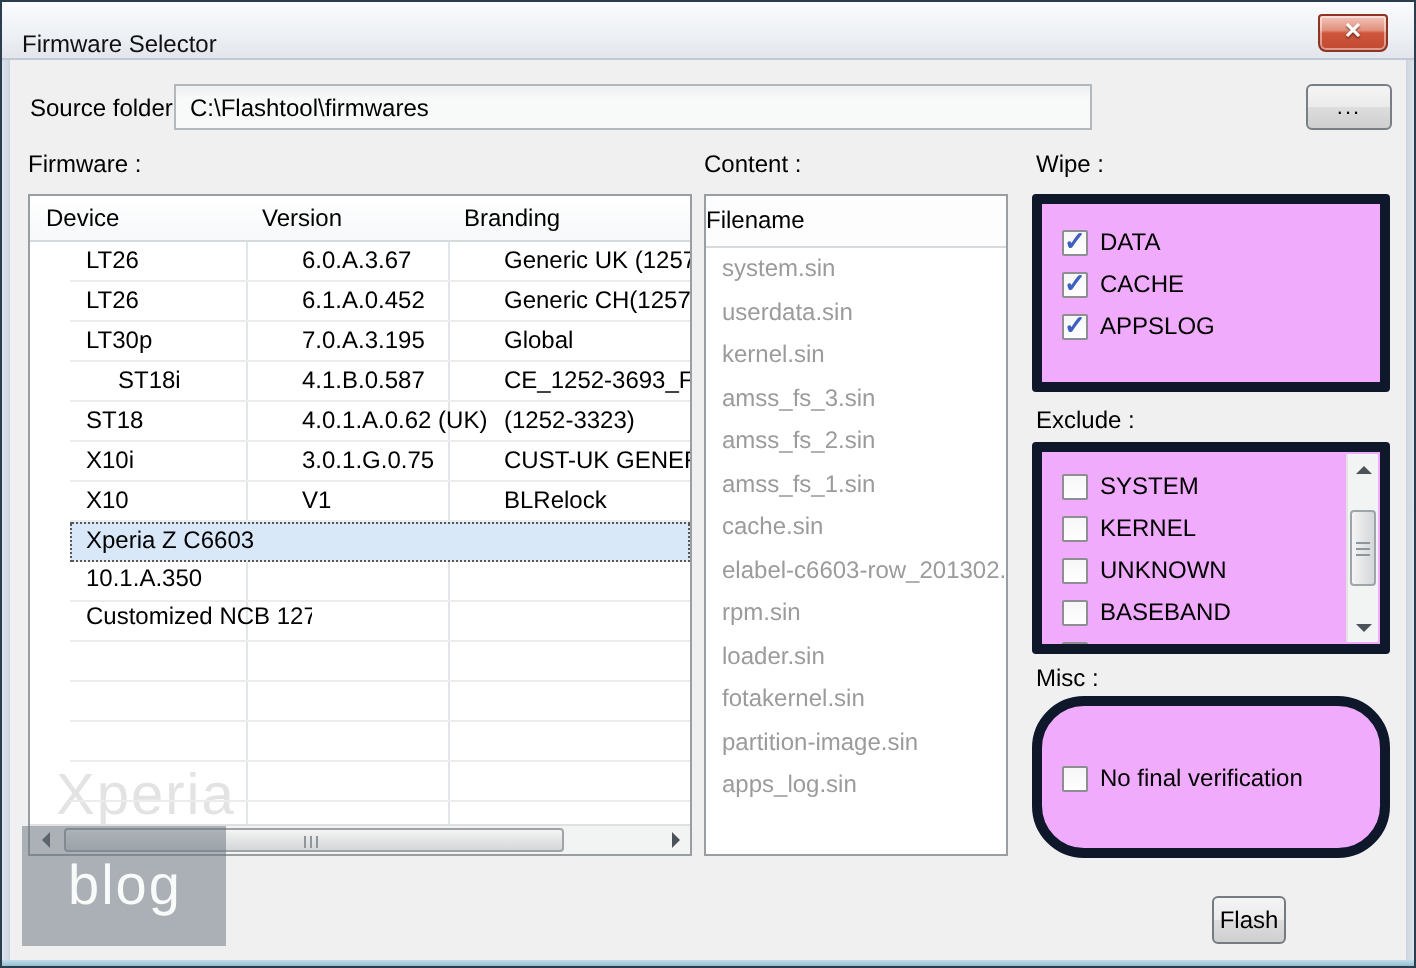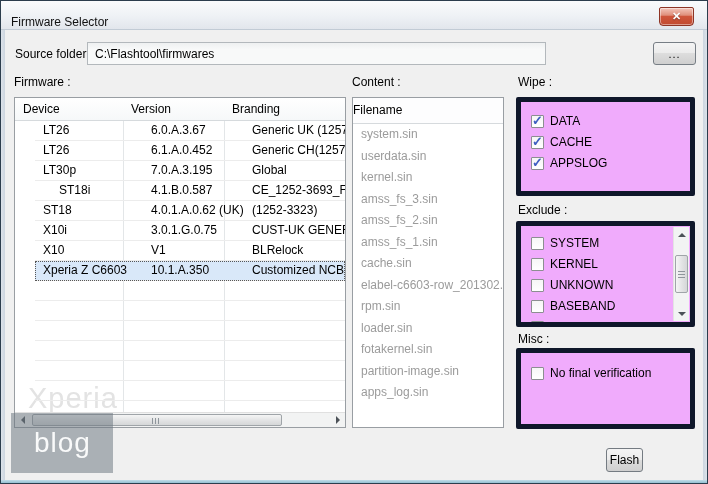--- a/index.html
+++ b/index.html
@@ -37,21 +37,21 @@
   
   .fw-table { position:absolute; left:13px; top:96px; width:332px; height:331px;
               background:#fff; border:1px solid #999ea3; overflow:hidden; }
   .fw-header { position:absolute; left:0; right:0; top:0; height:23px; background:linear-gradient(180deg,#fff,#f6f8f9);
                border-bottom:1px solid #d6dadd; display:flex; z-index:2; }
   .fw-hcell { line-height:22px; padding-left:8px; overflow:hidden; white-space:nowrap; }
   .vline { position:absolute; top:0; bottom:15px; width:1px; background:#e3e6e8; z-index:1; }
   .fw-body { position:absolute; left:0; right:0; top:23px; bottom:15px; overflow:hidden; z-index:1;margin-left:20px; }
   .fw-row { display:flex; height:20px; border-bottom:1px solid #ececec; }
   .fw-cell { line-height:19px; padding-left:8px; overflow:hidden; white-space:nowrap; flex-shrink:0; }
-  .fw-row.selected { background:var(--selection,#d9e8f9); outline:1px dotted #575757; outline-offset:-1px; }
+  .fw-row.selected { background:var(--selection,#d9e8f9); outline:1px dotted #575757; outline-offset:-1px;flex-direction:column; }
   .fw-watermark { position:absolute; left:13px; top:284px; font-size:29px; color:var(--watermark_gray,#e3e3e3);
                   z-index:0; letter-spacing:1px; }
 
   
   .hscroll { position:absolute; left:0; right:0; bottom:0; height:15px; background:#f2f3f3; border-top:1px solid #e0e0e0; z-index:3; }
   .hs-arrow { position:absolute; top:0; width:15px; height:14px; display:flex; align-items:center; justify-content:center; cursor:pointer; }
   .hs-arrow.left { left:0; } .hs-arrow.right { right:0; }
   .tri-l { width:0; height:0; border-top:4px solid transparent; border-bottom:4px solid transparent; border-right:4px solid #4c5258; }
   .tri-r { width:0; height:0; border-top:4px solid transparent; border-bottom:4px solid transparent; border-left:4px solid #4c5258; }
   .hthumb { position:absolute; left:17px; top:1px; width:250px; height:12px;
@@ -64,21 +64,21 @@
   .content-list { position:absolute; left:351px; top:96px; width:152px; height:331px;
                   background:#fff; border:1px solid #999ea3; overflow:hidden; }
   .cl-header { height:26px; line-height:25px; padding-left:0; background:#fdfdfe; border-bottom:1px solid #d6dadd; cursor:pointer; }
   .cl-item { height:21.5px; line-height:21.5px; padding-left:8px; color:var(--muted_text,#9b9b9b);
              white-space:nowrap; overflow:hidden; cursor:default; }
 
   
   .group { position:absolute; left:515px; width:179px; border:5px solid #0f172a; border-radius:2px; background:#f0abfc; }
   .wipe-box { top:96px; height:99px; padding:11px 0 0 10px; }
   .exclude-box { top:220px; height:106px; padding:9px 0 0 10px; overflow:hidden; }
-  .misc-box { top:347px; height:81px; padding:12px 0 0 10px; }
+  .misc-box { top:347px; height:81px; padding:28px 0 0 10px;border-radius:26px; }
 
   .chk-row { display:flex; align-items:center; height:16px; margin-bottom:5px; }
   .exclude-box .chk-row { margin-bottom:5px; }
   .chk { position:relative; width:13px; height:13px; background:linear-gradient(180deg,#f6f6f6,#fff);
          border:1px solid #8c8e91; border-radius:1px; margin-right:6px; flex-shrink:0; cursor:pointer; }
   .chk.checked::after { content:"✓"; position:absolute; left:0px; top:-3px; font-size:13px; font-weight:bold; color:#3f5ec2; }
   .chk-label { white-space:nowrap; }
 
   
   .vscroll { position:absolute; top:1px; bottom:1px; right:1px; width:16px; background:#f2f3f3; border-left:1px solid #e3e3e3; }

